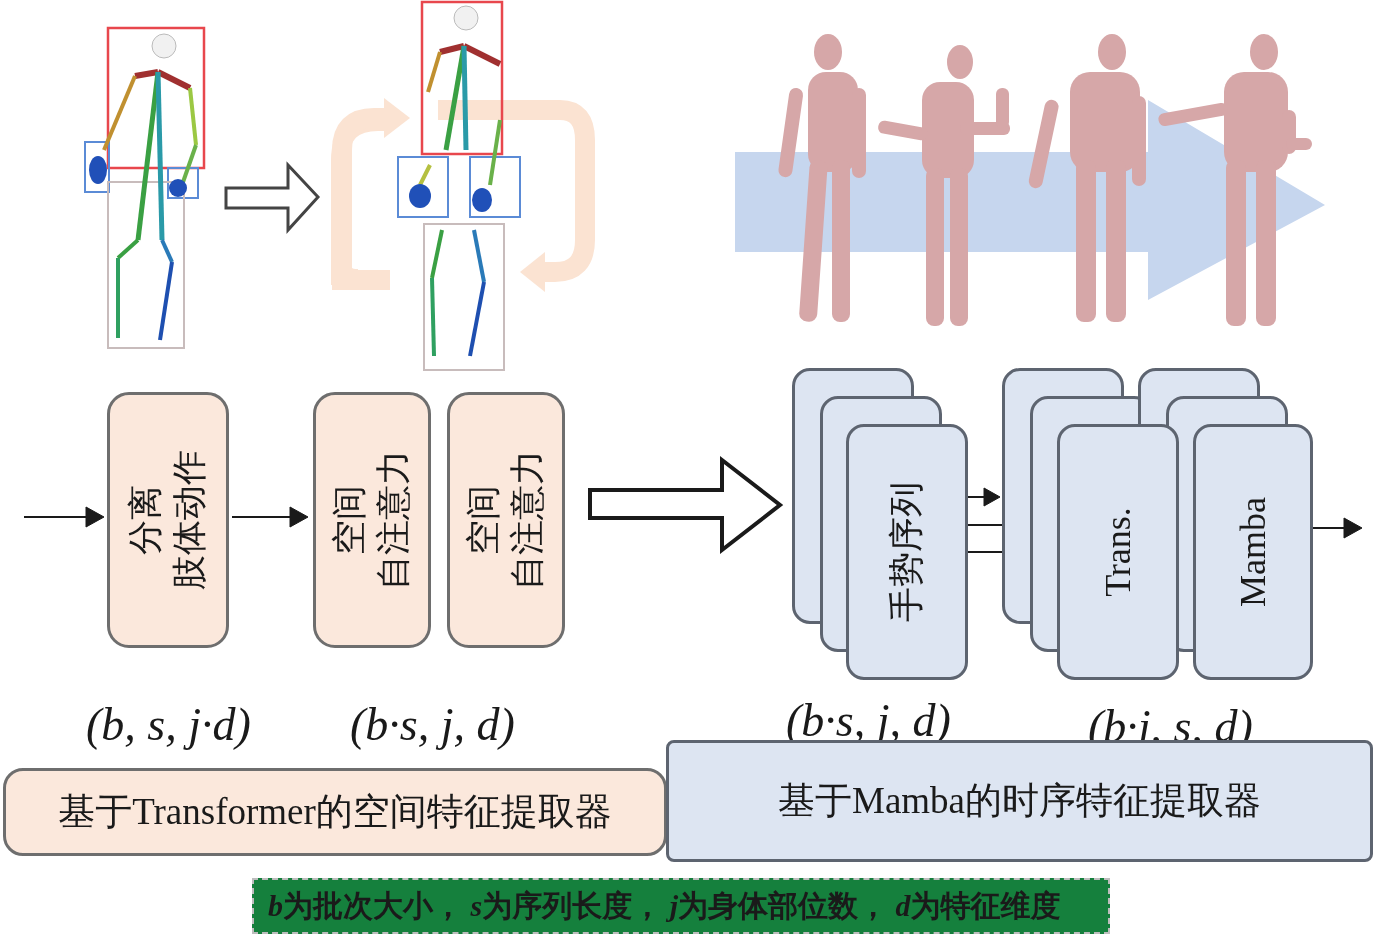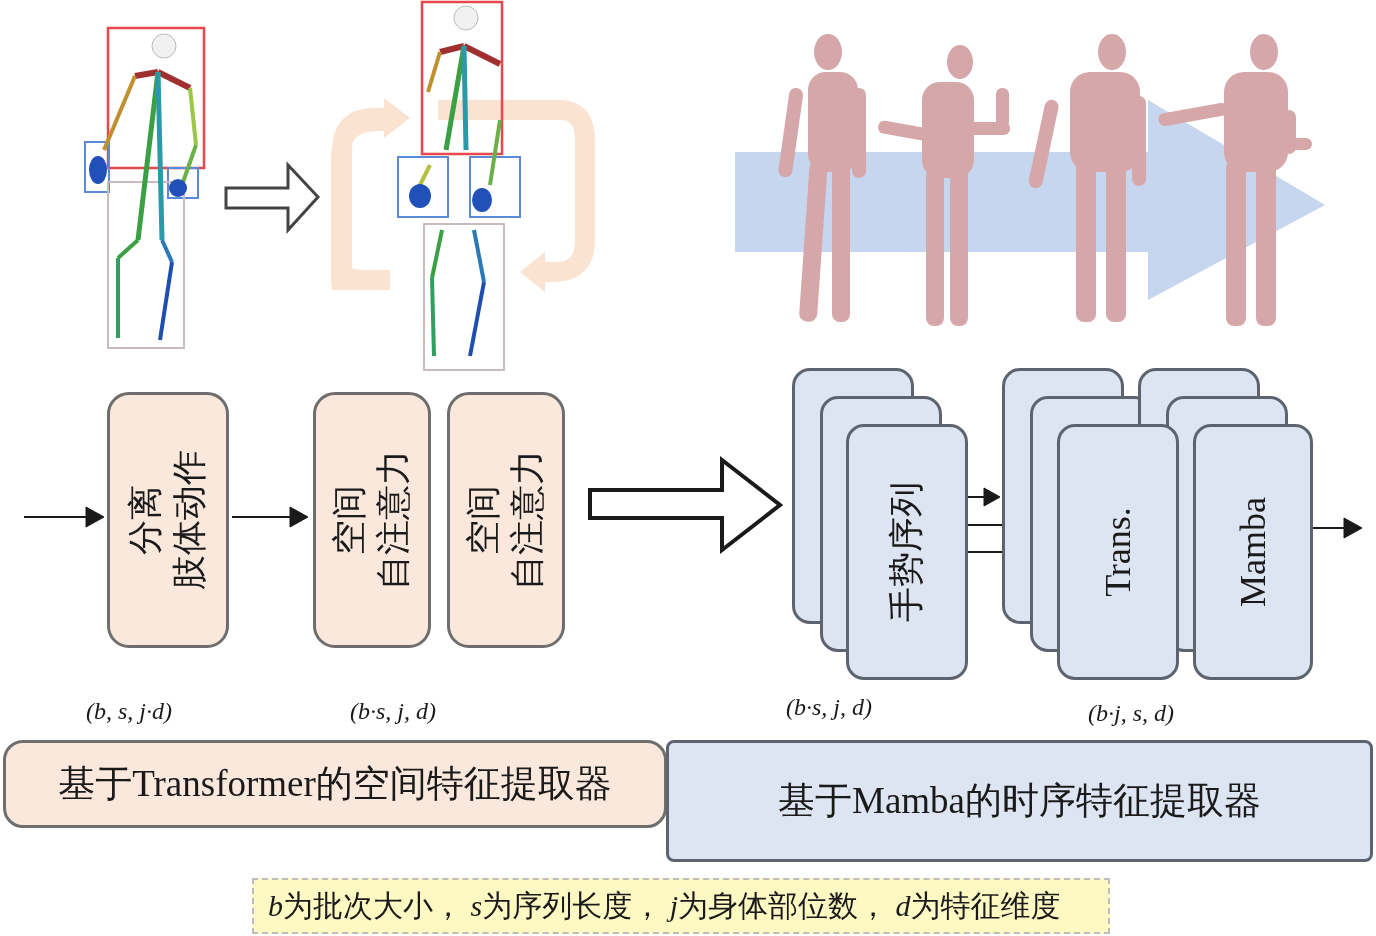--- a/index.html
+++ b/index.html
@@ -10,28 +10,28 @@
     .box-peach { position: absolute; background: #fbe8dc; border: 3px solid #6e6e6e;
                  border-radius: 22px; box-sizing: border-box; }
     .box-blue  { position: absolute; background: #dde5f2; border: 3px solid #5d6470;
                  border-radius: 22px; box-sizing: border-box; }
 
     .vtext { position: absolute; left: 50%; top: 50%; white-space: nowrap;
              transform: translate(-50%, -50%) rotate(-90deg); font-size: 35px; line-height: 44px;
              text-align: center; }
     .vtext .line { display: block; }
 
-    .dim { position: absolute; font-style: italic; font-size: 24px; white-space: nowrap; }
+    .dim { position: absolute; font-style: italic; font-size: 46px; white-space: nowrap; }
 
     .wide-label { position: absolute; left: 0; right: 0; top: 50%; transform: translateY(-50%);
                   text-align: center; font-size: 37px; white-space: nowrap; }
 
     .legend { position: absolute; left: 252px; top: 878px; width: 858px; height: 56px;
-              border: 2px dashed #bdbdbd; box-sizing: border-box; background: #fef9c3;
-              font-size: 30px; line-height: 52px; padding-left: 14px; white-space: nowrap; }
+              border: 2px dashed #bdbdbd; box-sizing: border-box; background: #15803d;
+              font-size: 30px; line-height: 52px; padding-left: 14px; white-space: nowrap; font-weight: bold; }
     .legend i { font-style: italic; }
   </style>
 </head>
 <body>
 
 <svg class="full" width="1376" height="936">
 
   <g fill="none" stroke="#fbe3d2" stroke-width="18">
     <path d="M340 285 L340 160 Q340 122 378 122 L392 122"></path>
     <path d="M340 232 L340 260 Q340 278 358 278 L340 278"></path>
@@ -189,21 +189,21 @@
 </div>
 <div class="box-blue" style="left:1193px; top:424px; width:120px; height:256px; border-radius:18px;">
   <div class="vtext" style="font-size:36px;">Mamba</div>
 </div>
 
 <div class="dim" style="left:86px; top:698px;">(b, s, j·d)</div>
 <div class="dim" style="left:350px; top:698px;">(b·s, j, d)</div>
 <div class="dim" style="left:786px; top:694px;">(b·s, j, d)</div>
 <div class="dim" style="left:1088px; top:700px;text-align:center;">(b·j, s, d)</div>
 
-<div class="box-peach" style="left:3px; top:740px; width:664px; height:88px; border-radius:20px;">
+<div class="box-peach" style="left:3px; top:768px; width:664px; height:88px; border-radius:20px;">
   <div class="wide-label">基于Transformer的空间特征提取器</div>
 </div>
 <div class="box-blue" style="left:666px; top:740px; width:707px; height:122px; border-radius:8px;">
   <div class="wide-label">基于Mamba的时序特征提取器</div>
 </div>
 
 <div class="legend">
   <i>b</i><span>为批次大小，</span>
   <i>s</i><span>为序列长度，</span>
   <i>j</i><span>为身体部位数，</span>

